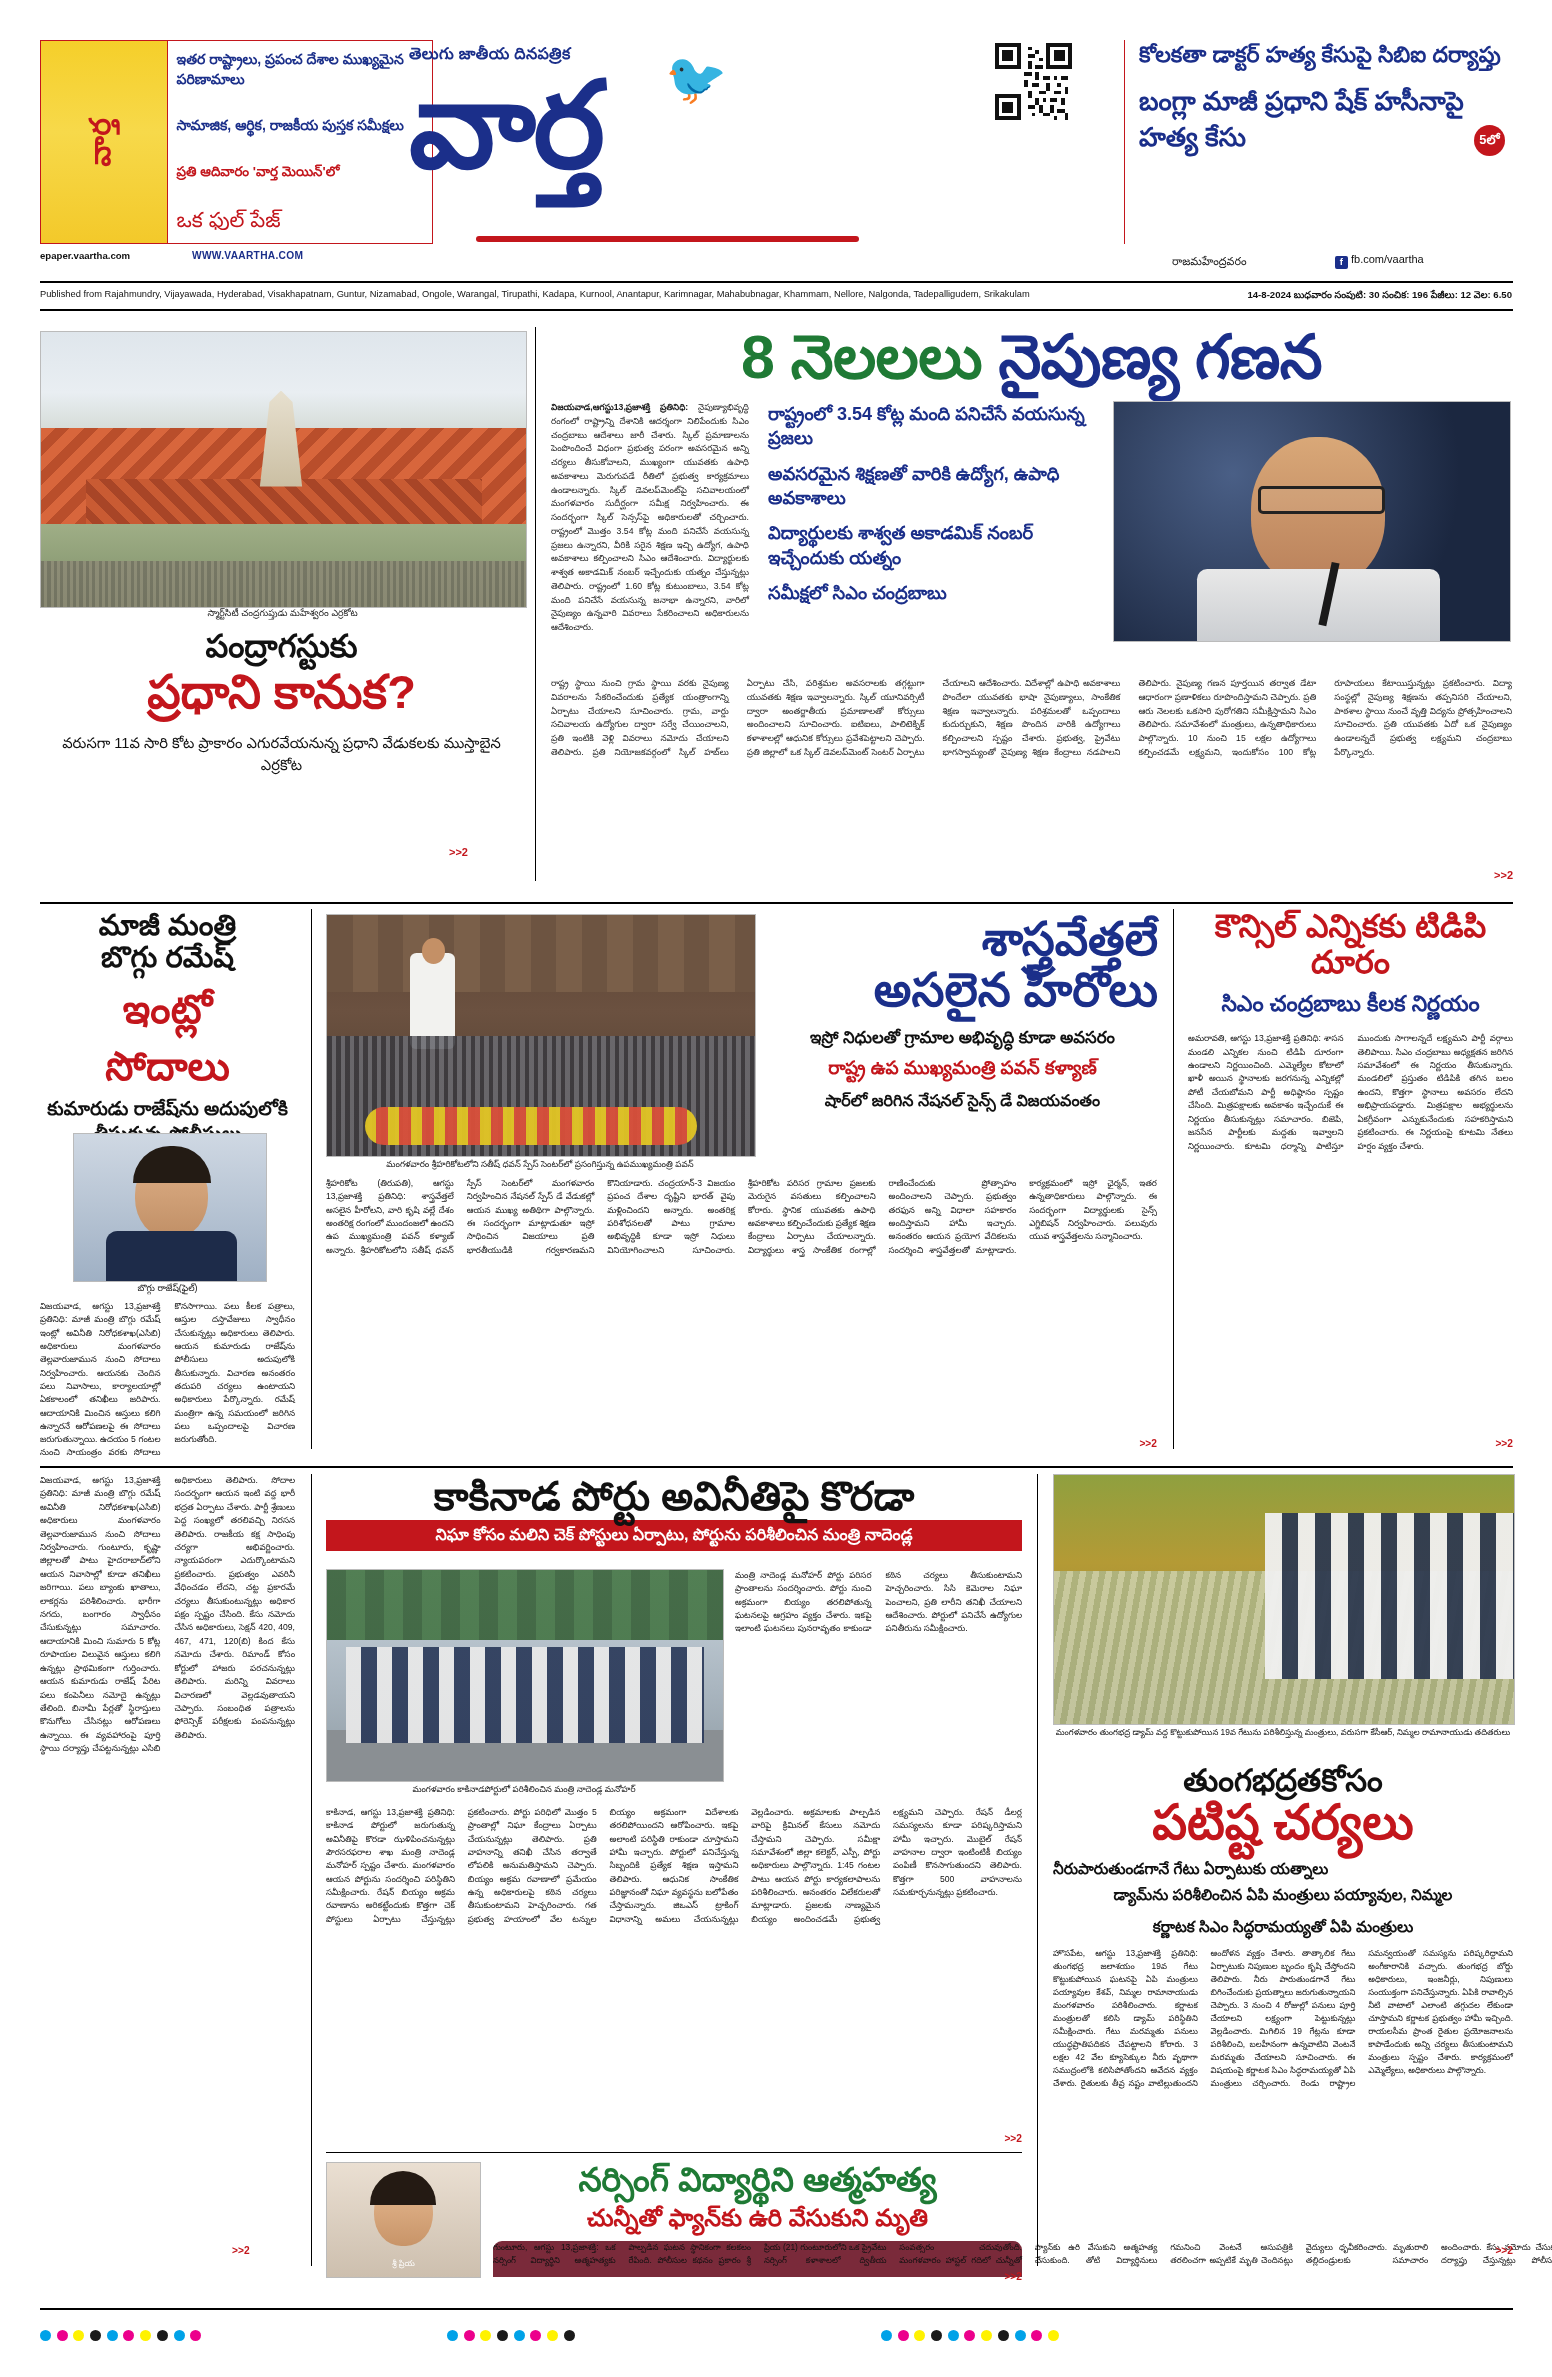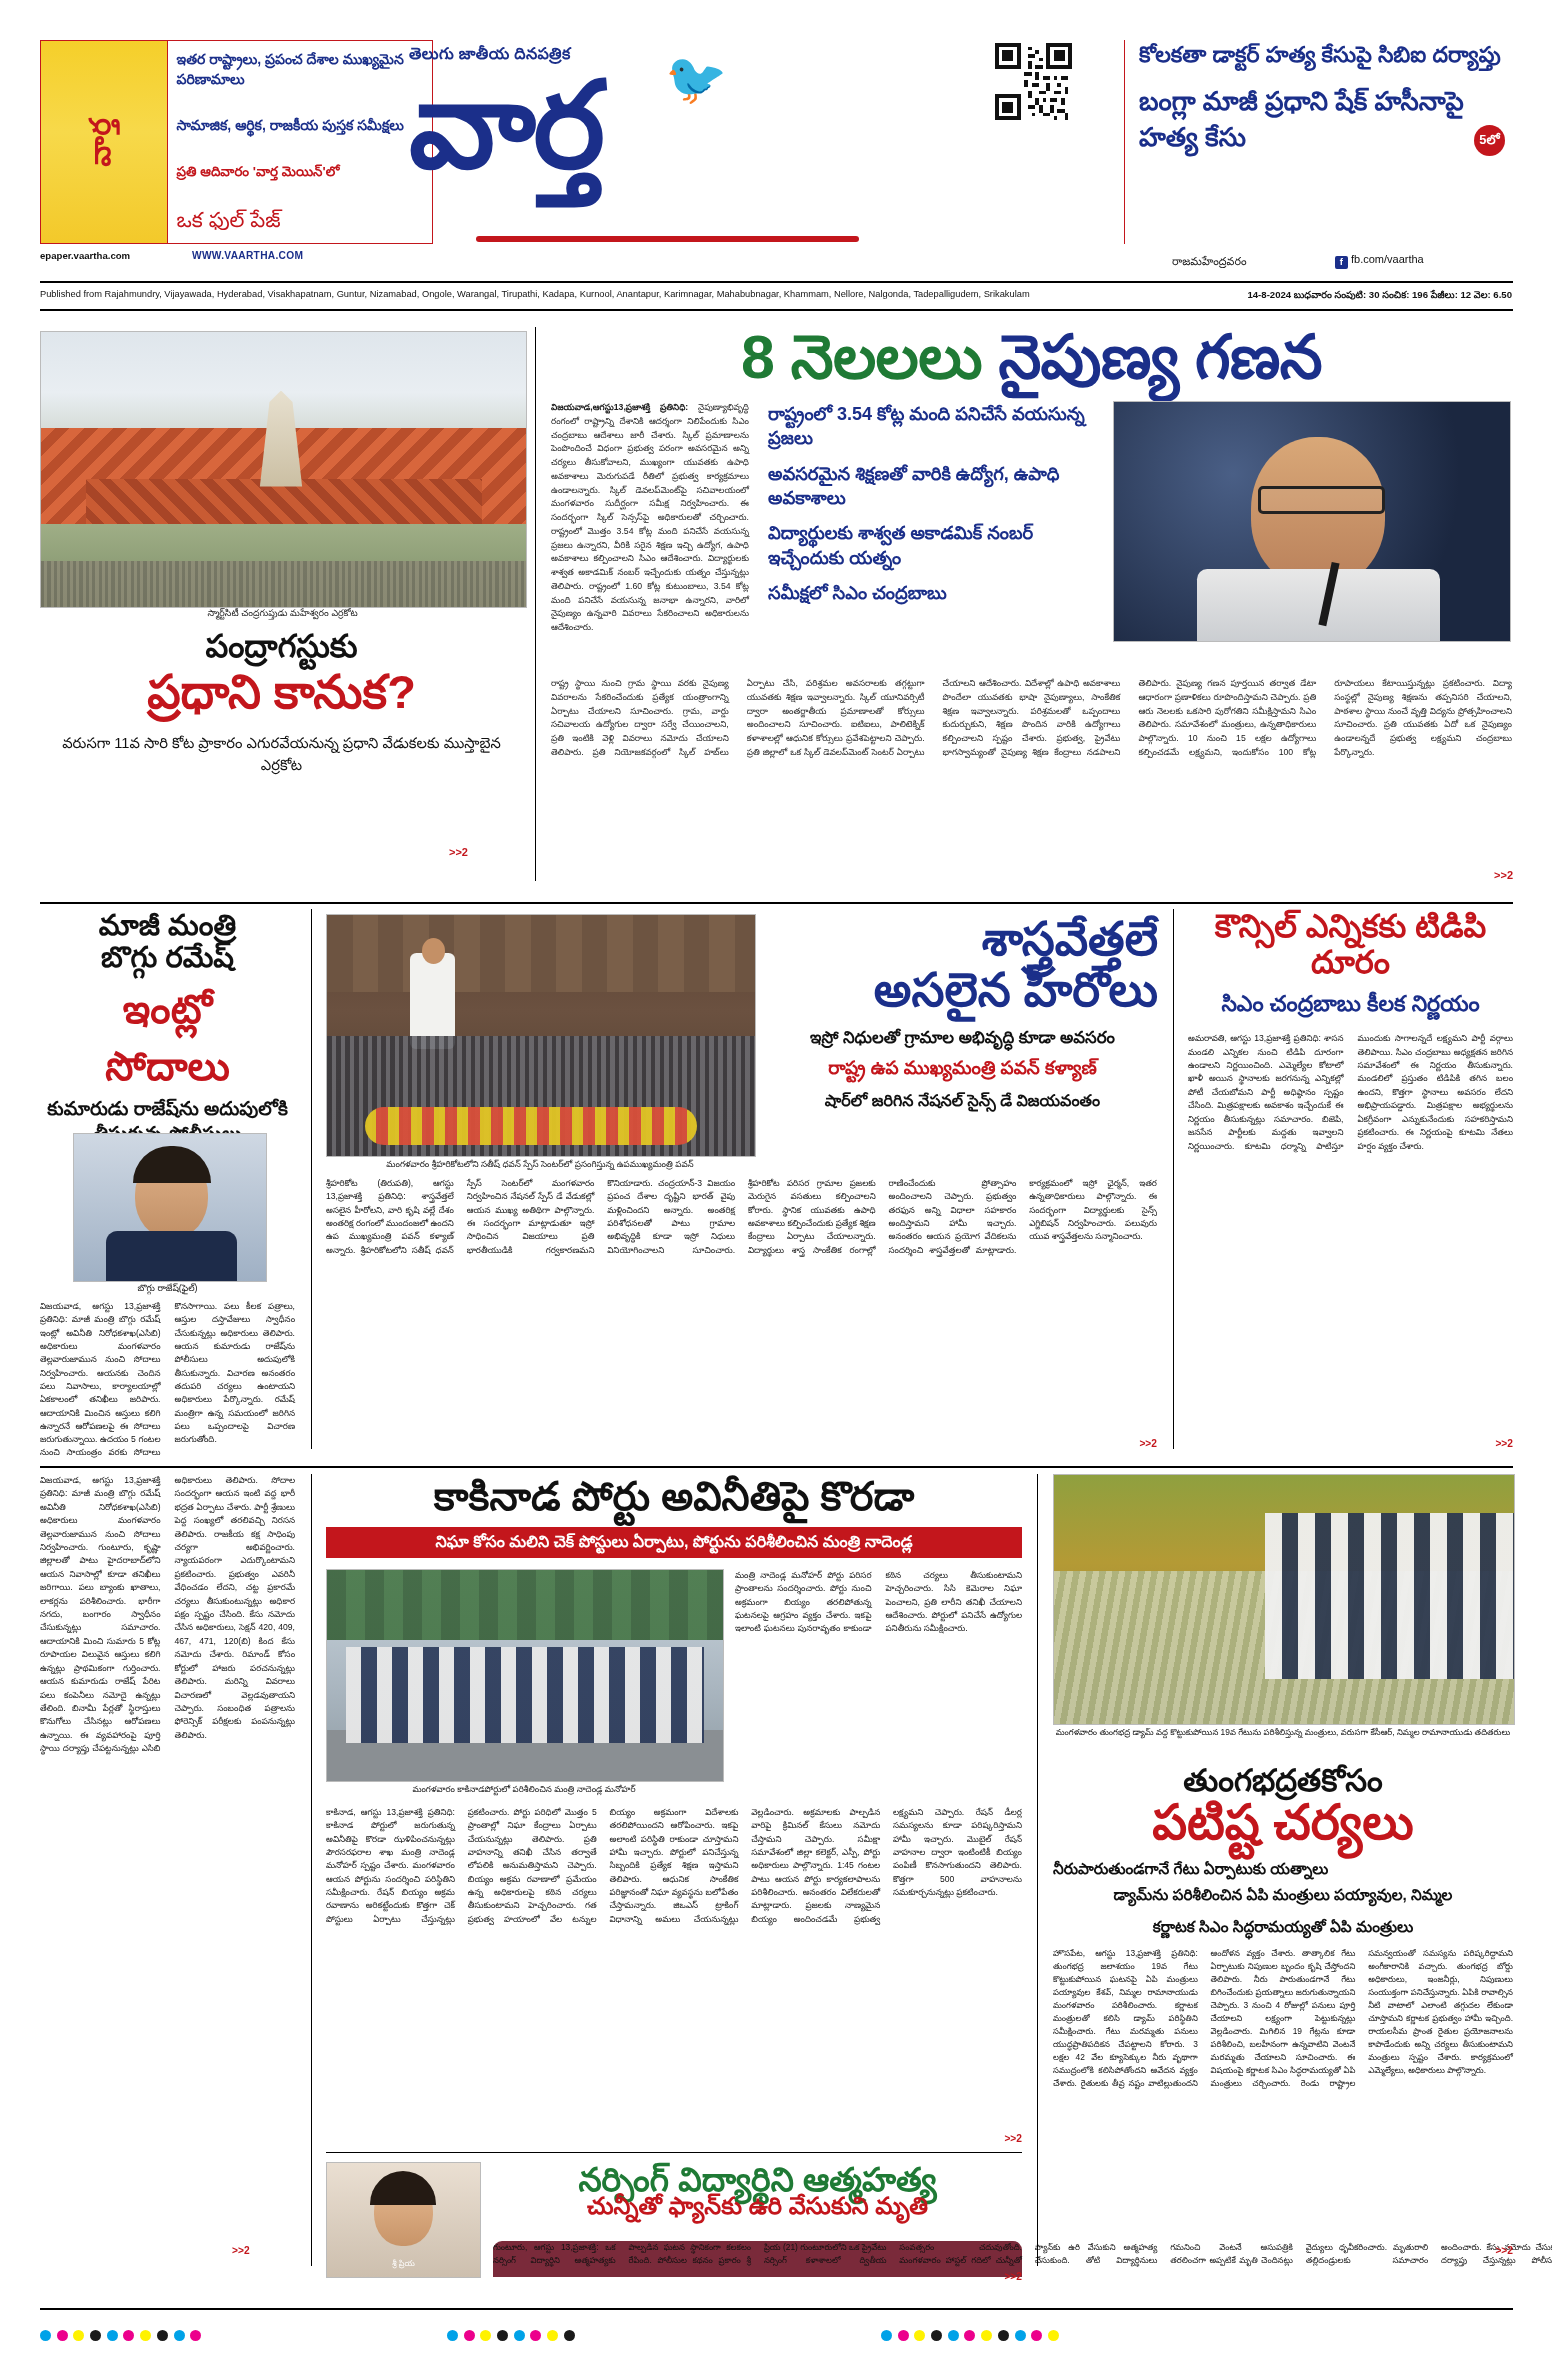--- a/index.html
+++ b/index.html
@@ -175,21 +175,21 @@
   
   .low { position:absolute; left:40px; top:1474px; width:1473px; height:805px; }
 
   .l-col1 { position:absolute; left:0; top:0; width:255px; column-count:2; column-gap:14px;
      font-size:8.6px; line-height:1.56; text-align:justify; }
   .l-col1-jump { position:absolute; left:192px; top:771px; font-size:10.2px; color:#c3161c; font-weight:bold; }
   .vline4 { position:absolute; left:271px; top:0; width:1.3px; height:792px; background:#000; }
 
   .l-col2 { position:absolute; left:286px; top:0; width:696px; }
   .l2-title { font-size:40px; font-weight:bold; color:#111; text-align:center; line-height:1.1; }
-  .l2-strip { margin-top:9px; background:#c3161c; color:#fff; font-size:16px; font-weight:bold;
+  .l2-strip { margin-top:2px; background:#c3161c; color:#fff; font-size:16px; font-weight:bold;
      text-align:center; padding:5.1px 6.4px; line-height:1.3; }
   .l2-photo { position:absolute; left:0; top:95px; width:396px; height:211px; overflow:hidden; border:0.6px solid #bbb; }
   .l2p-sky { position:absolute; inset:0; background:linear-gradient(180deg,#c9d4dc,#aab6c0 55%,#8e9ba3 100%); }
   .l2p-tree { position:absolute; left:0; top:0; width:396px; height:70px; background:repeating-linear-gradient(90deg,#2f5a2f 0 19px,#3d703c 19px 38px); opacity:.85; }
   .l2p-road { position:absolute; left:0; top:160px; width:396px; height:51px; background:#8a8f93; }
   .l2p-people { position:absolute; left:19px; top:77px; width:358px; height:96px;
      background:repeating-linear-gradient(90deg,#e9e9e9 0 15.3px,#2b3a5a 15.3px 31px); opacity:.92; }
   .l2-cap { position:absolute; left:0; top:310px; width:396px; text-align:center; font-size:8.6px; }
   .l2-body-right { position:absolute; left:409px; top:95px; width:287px; column-count:2; column-gap:14px;
      font-size:8.6px; line-height:1.55; text-align:justify; }
@@ -201,21 +201,21 @@
 
   .l-bottom { position:absolute; left:286px; top:688px; width:696px; height:115px; }
   .lb-photo { position:absolute; left:0; top:0; width:153px; height:114px; overflow:hidden; border:0.6px solid #bbb;
      background:linear-gradient(180deg,#eadfd2,#cdbfae); }
   .lb-face { position:absolute; left:47px; top:14px; width:59px; height:69px; border-radius:50% 50% 46% 46%;
      background:linear-gradient(180deg,#e7bb93,#c89468); }
   .lb-hair { position:absolute; left:43px; top:7.7px; width:66px; height:34px; border-radius:36px 36px 0 0; background:#241a13; }
   .lb-body { position:absolute; left:31px; top:78px; width:96px; height:36px; background:#7a2a3a; border-radius:9px 9px 0 0; }
   .lb-cap { position:absolute; left:0; top:96px; width:153px; text-align:center; font-size:8px; color:#fff; }
   .lb-t1 { position:absolute; left:167px; top:0; width:529px; text-align:center; font-size:33px; font-weight:bold; color:#1f7a35; line-height:1.1; }
-  .lb-t2 { position:absolute; left:167px; top:30px; width:529px; text-align:center; font-size:24px; font-weight:bold; color:#c3161c; line-height:1.15; }
+  .lb-t2 { position:absolute; left:167px; top:42px; width:529px; text-align:center; font-size:24px; font-weight:bold; color:#c3161c; line-height:1.15; }
   .lb-body { position:absolute; left:167px; top:79px; width:529px; column-count:4; column-gap:12.8px;
      font-size:8.4px; line-height:1.5; text-align:justify; }
   .lb-jump { position:absolute; right:0; top:109px; font-size:10.2px; color:#c3161c; font-weight:bold; }
 
   .vline5 { position:absolute; left:997px; top:0; width:1.3px; height:792px; background:#000; }
 
   .l-col3 { position:absolute; left:1013px; top:0; width:460px; }
   .l3-photo { position:absolute; left:0; top:0; width:460px; height:249px; overflow:hidden; border:0.6px solid #bbb; }
   .l3p-water { position:absolute; inset:0; background:linear-gradient(180deg,#8fa03f 0%,#b49a35 35%,#8c7a3a 100%); }
   .l3p-foam { position:absolute; left:0; top:96px; width:460px; height:153px;

